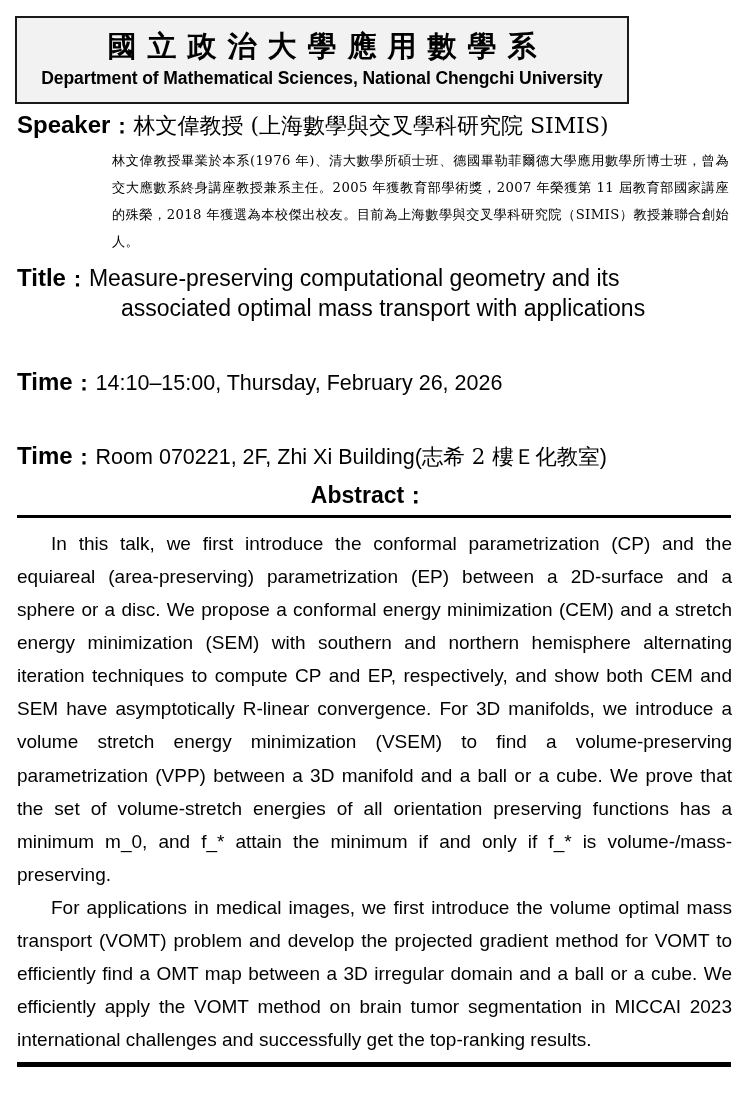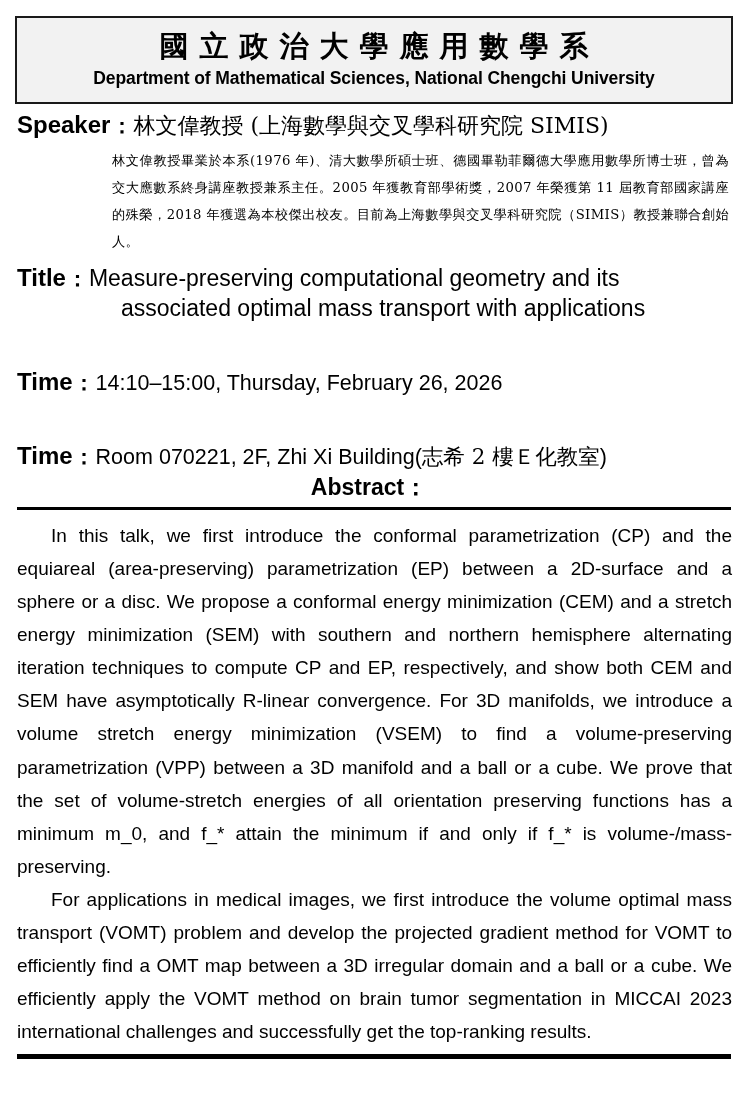--- a/index.html
+++ b/index.html
@@ -20,21 +20,21 @@
     width: 752px;
     height: 1094px;
     padding: 0;
   }
 
   
   .header-box {
     position: absolute;
     left: 15px;
     top: 16px;
-    width: 718px;
+    width: 614px;
     height: 88px;
     box-sizing: border-box;
     border: 2px solid #1a1a1a;
     background: #f2f2f2;
     display: flex;
     flex-direction: column;
     align-items: center;
     justify-content: center;
   }
   .dept-zh {
@@ -127,20 +127,21 @@
   .time-value, .venue-value {
     font-size: 21.5px;
     margin-top: 43px;
   }
 
   
   .abstract-head {
     text-align: center;
     font-weight: bold;
     font-size: 23px;
+    margin-top: 8px;
     padding-right: 14px;
   }
   .rule {
     border: 0;
     border-top: 3px solid #000;
     margin: 4px 0 0 0;
     width: 714px;
   }
   .abstract-body {
     font-size: 19px;

